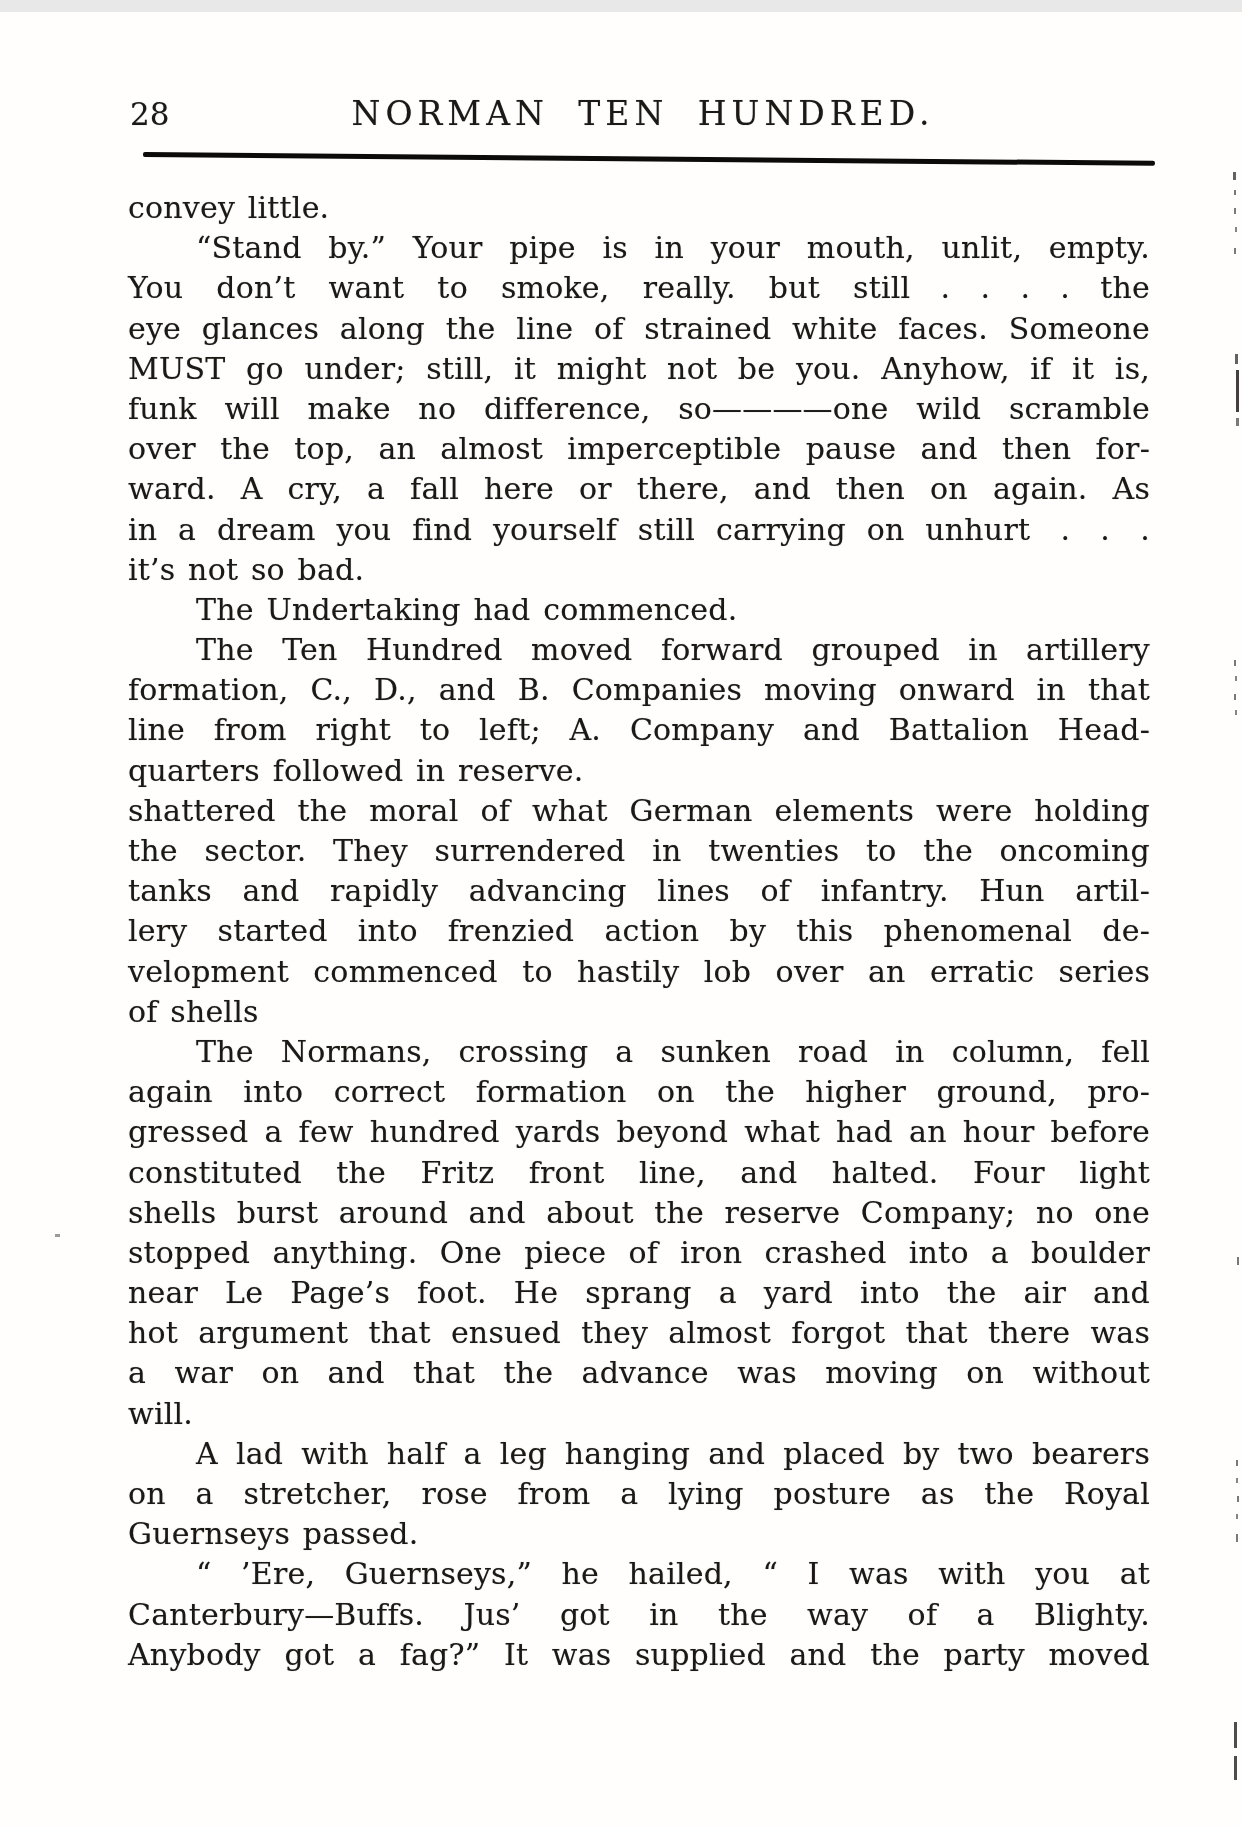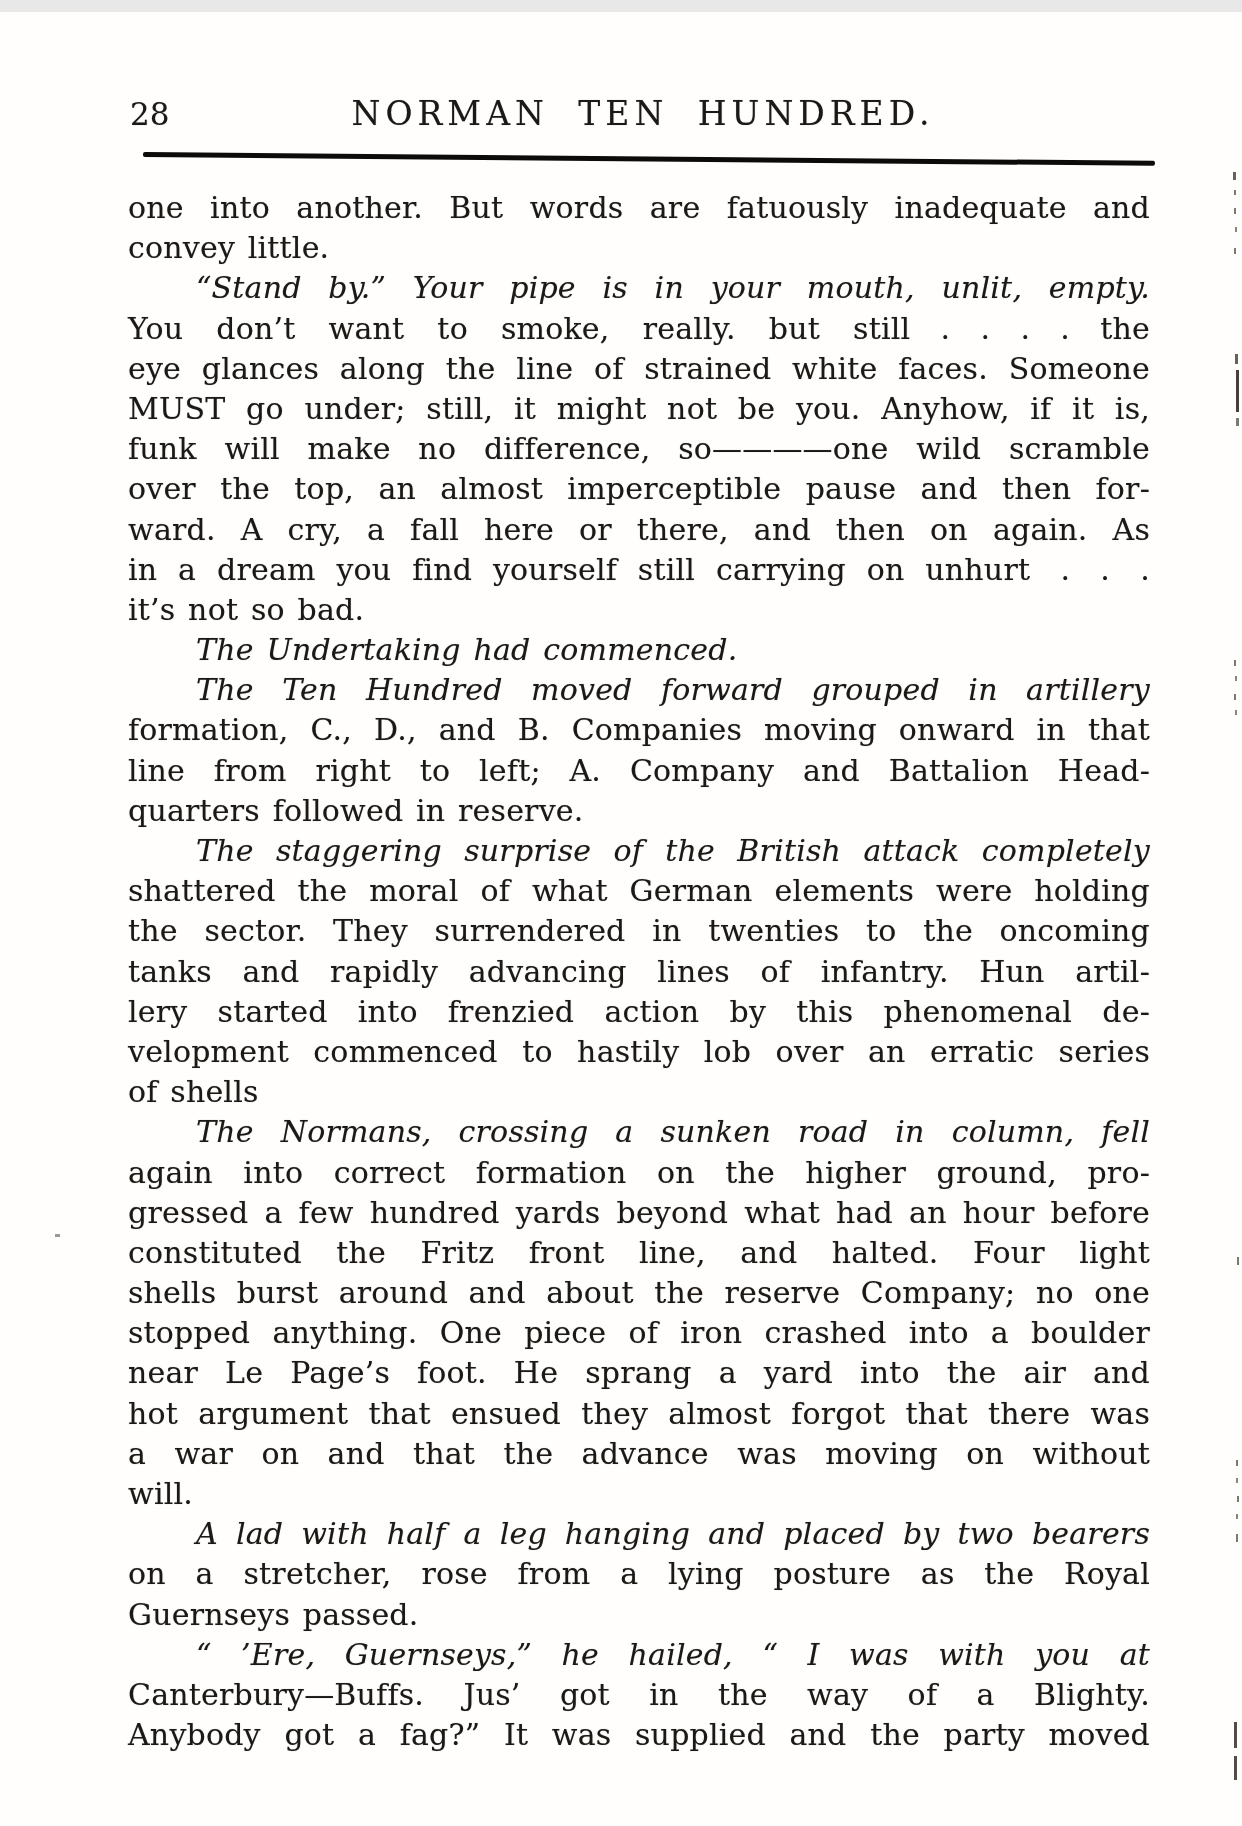--- a/index.html
+++ b/index.html
@@ -59,57 +59,55 @@
     height: 40.2px;
     line-height: 40.2px;
     font-size: 30px;
     word-spacing: 3px;
     letter-spacing: 0.2px;
     text-align: justify;
     text-align-last: justify;
     white-space: normal;
     overflow: visible;
   }
-  .line.indent { padding-left: 68px; font-style: italic; }
+  .line.indent { padding-left: 68px; }
   .line.end { text-align: right; text-align-last: left; }
   .artifact {
     position: absolute;
     background: #241f1b;
   }
 </style>
 </head>
 <body>
 
 <div class="page">
 
   <div class="header-band">
     <span class="page-number">28</span>
     <div class="header-title">NORMAN TEN HUNDRED.</div>
   </div>
 
   <div class="header-rule"></div>
 
   <div class="body-block">
-      <div class="line">one into another.  But words are fatuously inadequate and</div>
       <div class="line end">convey little.</div>
       <div class="line indent">“Stand by.”  Your pipe is in your mouth, unlit, empty.</div>
       <div class="line">You don’t want to smoke, really. but still . . . . the</div>
       <div class="line">eye glances along the line of strained white faces.  Someone</div>
       <div class="line">MUST go under; still, it might not be you.  Anyhow, if it is,</div>
       <div class="line">funk will make no difference, so————one wild scramble</div>
       <div class="line">over the top, an almost imperceptible pause and then for-</div>
       <div class="line">ward.  A cry, a fall here or there, and then on again.  As</div>
       <div class="line">in a dream you find yourself still carrying on unhurt . . .</div>
       <div class="line end">it’s not so bad.</div>
       <div class="line indent end">The Undertaking had commenced.</div>
       <div class="line indent">The Ten Hundred moved forward grouped in artillery</div>
       <div class="line">formation, C., D., and B. Companies moving onward in that</div>
       <div class="line">line from right to left; A. Company and Battalion Head-</div>
       <div class="line end">quarters followed in reserve.</div>
-      <div class="line indent">The staggering surprise of the British attack completely</div>
       <div class="line">shattered the moral of what German elements were holding</div>
       <div class="line">the sector.  They surrendered in twenties to the oncoming</div>
       <div class="line">tanks and rapidly advancing lines of infantry.  Hun artil-</div>
       <div class="line">lery started into frenzied action by this phenomenal de-</div>
       <div class="line">velopment commenced to hastily lob over an erratic series</div>
       <div class="line end">of shells</div>
       <div class="line indent">The Normans, crossing a sunken road in column, fell</div>
       <div class="line">again into correct formation on the higher ground, pro-</div>
       <div class="line">gressed a few hundred yards beyond what had an hour before</div>
       <div class="line">constituted the Fritz front line, and halted.  Four light</div>

